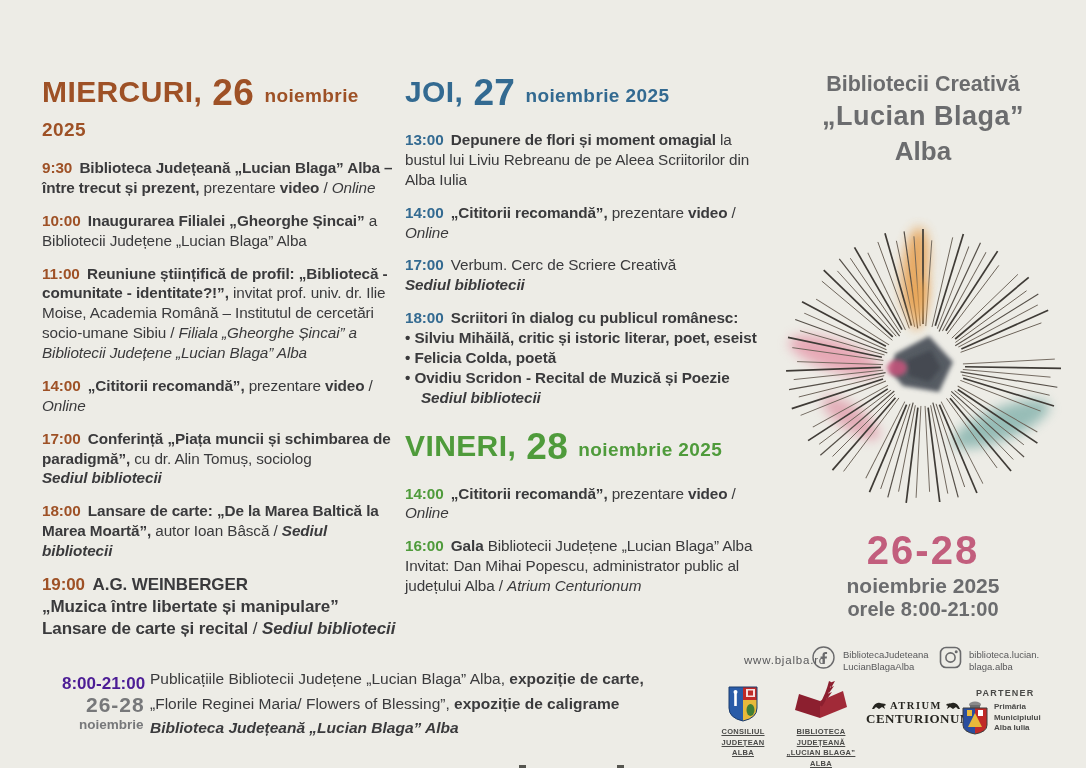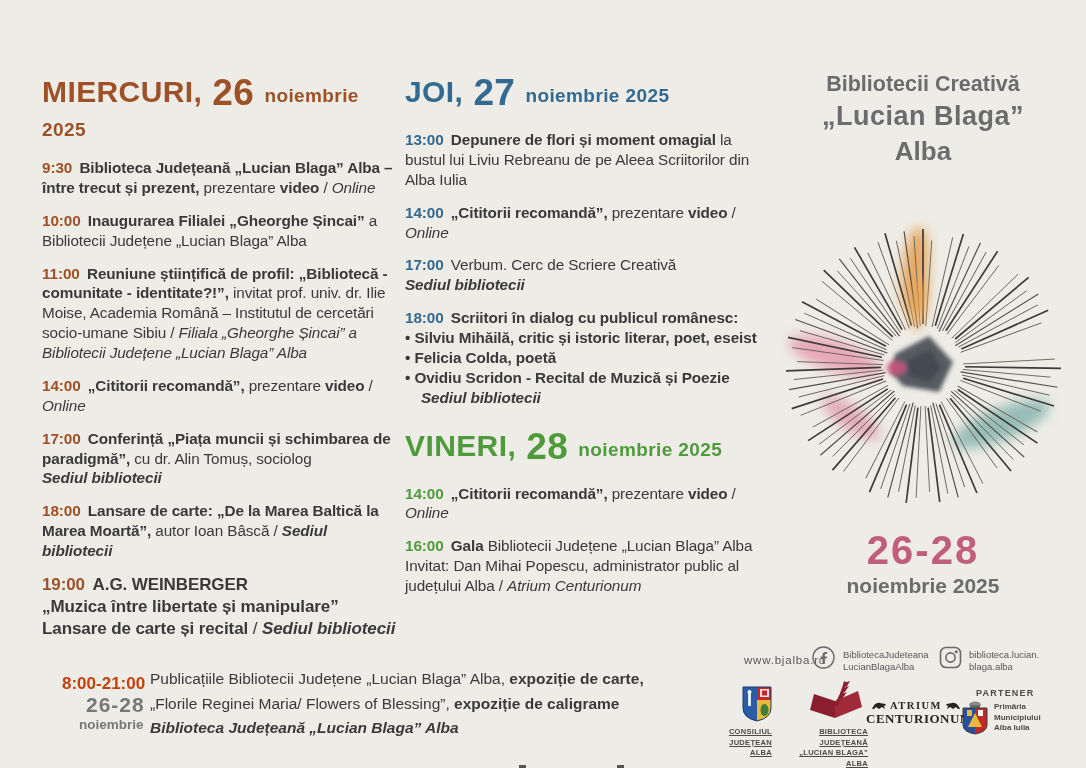--- a/index.html
+++ b/index.html
@@ -36,21 +36,21 @@
   .f-hours{position:absolute;left:62px;top:674px;font-size:17px;font-weight:700;}
   .f-range{position:absolute;left:86px;top:693px;font-size:21px;font-weight:700;color:#77787a;letter-spacing:1px;}
   .f-month{position:absolute;left:79px;top:717px;font-size:13.5px;font-weight:700;color:#77787a;}
   .f-lines{position:absolute;left:150px;top:668px;width:600px;}
   .f-lines .fline{margin:0 0 3px 0;font-size:15.5px;line-height:1.4;}
   .website{position:absolute;left:744px;top:654px;font-size:11.5px;letter-spacing:.8px;color:#58585a;}
   .fb-icon{position:absolute;left:812px;top:646px;}
   .fb-text{position:absolute;left:843px;top:649px;font-size:9.5px;line-height:1.3;color:#58585a;}
   .ig-icon{position:absolute;left:939px;top:646px;}
   .ig-text{position:absolute;left:969px;top:649px;font-size:9.5px;line-height:1.3;color:#58585a;}
-  .logo{position:absolute;text-align:right;color:#4a4a48;}
+  .logo{position:absolute;text-align:center;color:#4a4a48;}
   .logo-caption{font-size:7.5px;font-weight:700;letter-spacing:.3px;line-height:1.4;margin-top:1px;text-decoration:underline;}
   .logo-consiliul{left:714px;top:686px;width:58px;}
   .logo-biblioteca{left:774px;top:680px;width:94px;}
   .logo-atrium{left:866px;top:700px;width:100px;color:#262520;}
   .atrium-l1{font-family:"Liberation Serif",serif;font-size:10.5px;font-weight:700;letter-spacing:1.5px;
     display:flex;align-items:center;justify-content:center;gap:3px;}
   .atrium-l2{font-family:"Liberation Serif",serif;font-size:13px;font-weight:700;letter-spacing:.5px;}
   .logo-partener{left:962px;top:688px;width:115px;text-align:left;}
   .partener-label{font-size:9px;font-weight:700;letter-spacing:1.2px;color:#4a4a48;margin-left:14px;}
   .partener-row{display:flex;align-items:center;gap:6px;margin-top:3px;}
@@ -146,23 +146,24 @@
       <polygon points="-28,-12 6,-30 30,-4 16,26 -20,20 -32,6" fill="#565c64" filter="url(#blurB)"></polygon>
       <polygon points="-16,-6 8,-16 18,2 6,16 -14,10" fill="#454a51" filter="url(#blurB)"></polygon>
       <ellipse cx="-26" cy="2" rx="10" ry="8" fill="#c8537b" opacity=".85" filter="url(#blurB)"></ellipse>
       <ellipse cx="-4" cy="-62" rx="7" ry="26" fill="#e8a04c" opacity=".9" filter="url(#blurA)" transform="rotate(8 -4 -62)"></ellipse>
     </g>
   </svg>
 
   <div class="dates-block">
     <div class="d-range" style="color: rgb(194, 94, 125);">26-28</div>
     <div class="d-month">noiembrie 2025</div>
-  </div>
-
-  <div class="f-hours" style="color: #c2410c;">8:00-21:00</div>
+    <div class="d-hours">orele 8:00-21:00</div>
+  </div>
+
+  <div class="f-hours" style="color: #4c1d95;">8:00-21:00</div>
   <div class="f-range">26-28</div>
   <div class="f-month">noiembrie</div>
   <div class="f-lines">
       <p class="fline"><span class="seg-r">Publicațiile Bibliotecii Județene „Lucian Blaga” Alba, </span><span class="seg-b">expoziție de carte,</span></p>
       <p class="fline"><span class="seg-r">„Florile Reginei Maria/ Flowers of Blessing”, </span><span class="seg-b">expoziție de caligrame</span></p>
       <p class="fline"><span class="seg-bi">Biblioteca Județeană „Lucian Blaga” Alba</span></p>
     </div>
 
   <div class="website">www.bjalba.ro</div>
   <svg class="fb-icon" width="23" height="23" viewBox="0 0 23 23">

